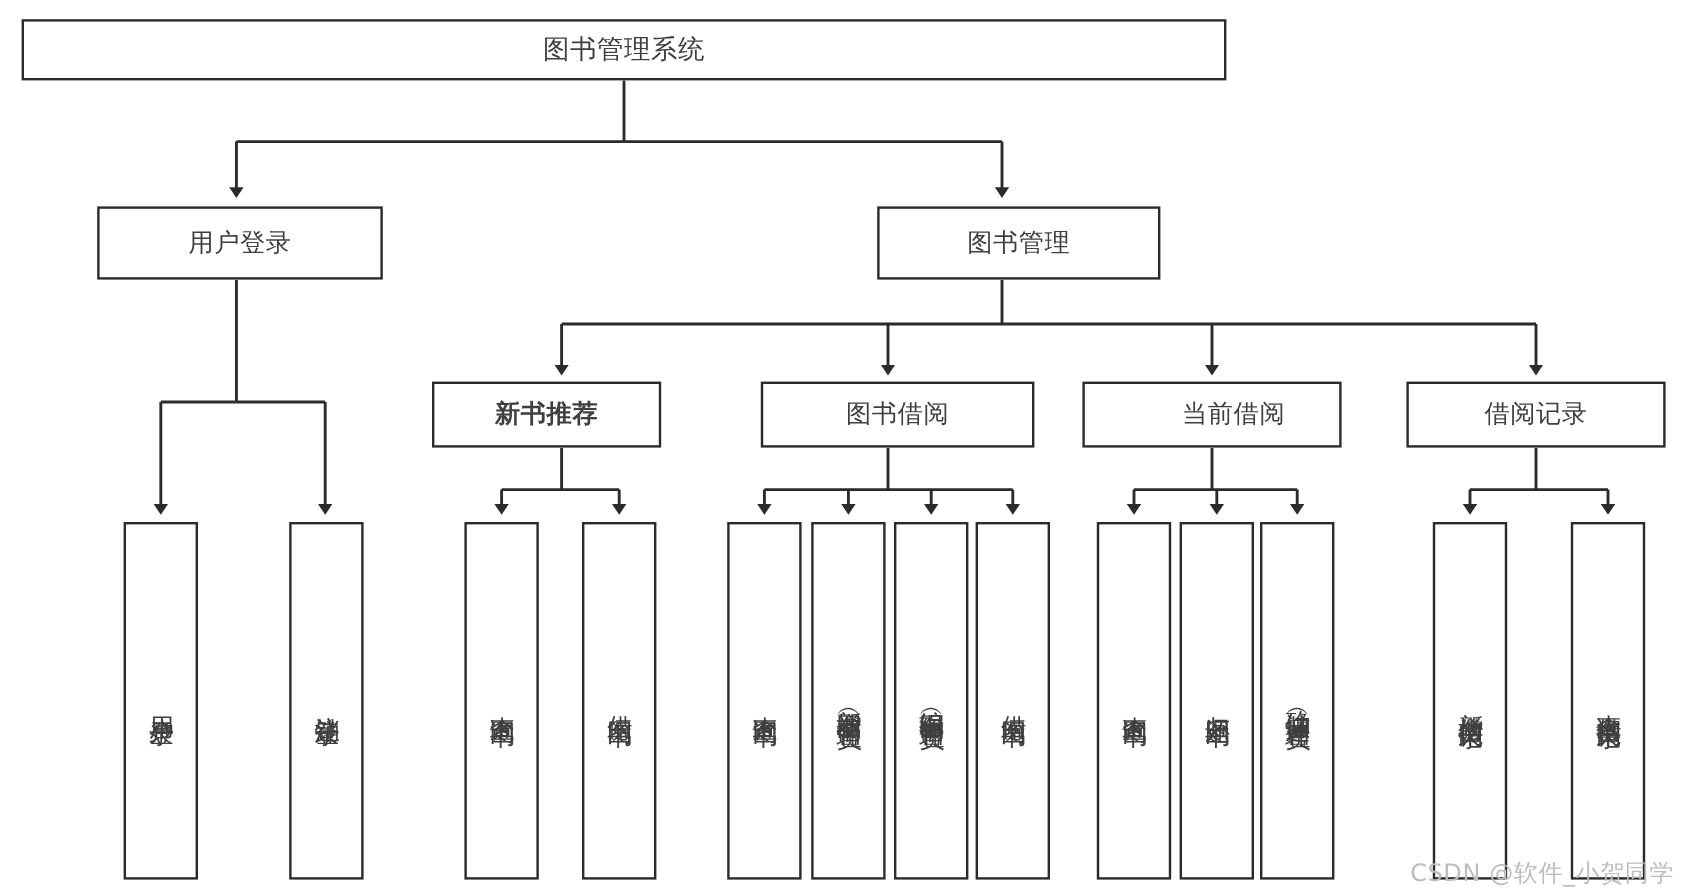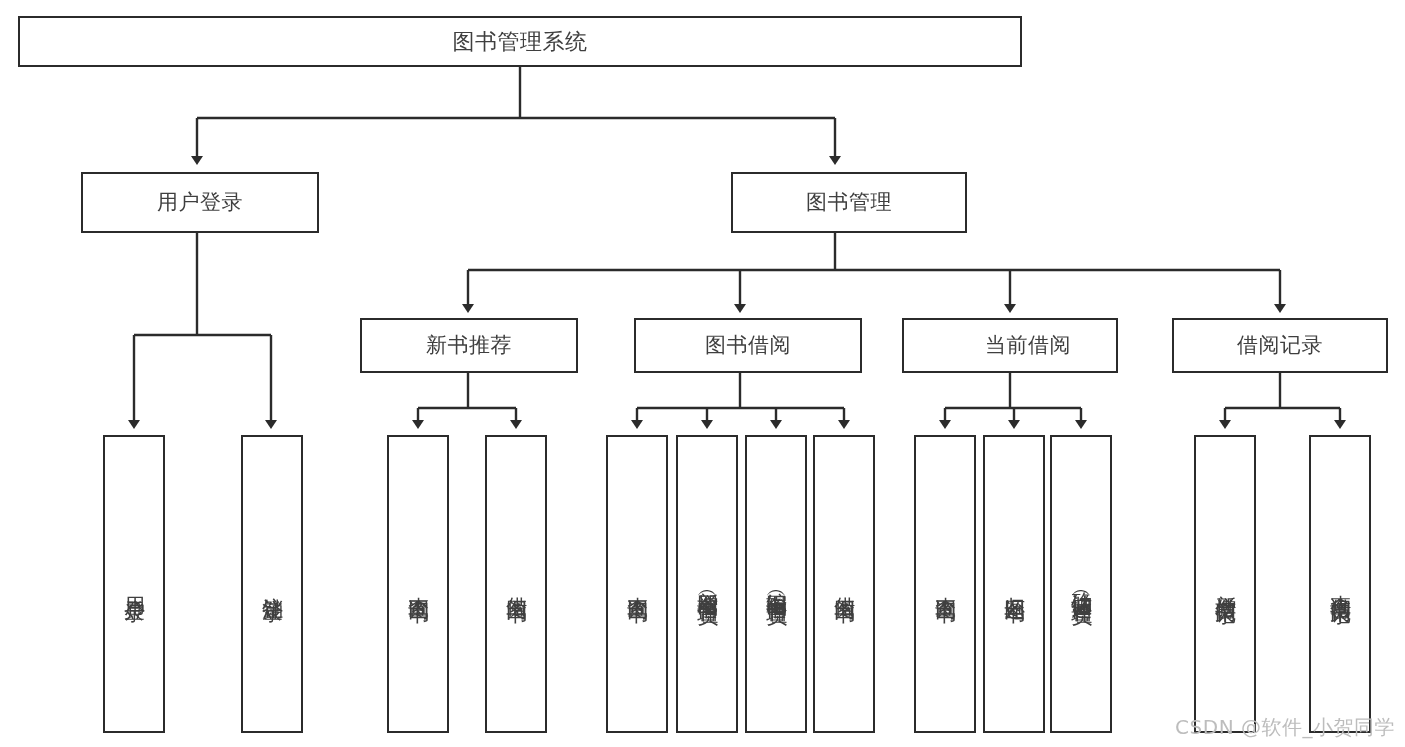--- a/index.html
+++ b/index.html
@@ -127,21 +127,21 @@
     <span class="label">图书管理系统</span>
   </div>
 
   <div class="node" style="left:81px; top:172px; width:238px; height:61px;">
     <span class="label">用户登录</span>
   </div>
   <div class="node" style="left:712px; top:172px; width:236px; height:61px;margin-left:19px;">
     <span class="label">图书管理</span>
   </div>
 
-  <div class="node" style="left:360px; top:318px; width:218px; height:55px;">
+  <div class="node" style="left:360px; top:318px; width:191px; height:55px;font-weight:bold;">
     <span class="label">新书推荐</span>
   </div>
   <div class="node" style="left:634px; top:318px; width:228px; height:55px;">
     <span class="label">图书借阅</span>
   </div>
   <div class="node" style="left:902px; top:318px; width:216px; height:55px;padding-left:36px;">
     <span class="label">当前借阅</span>
   </div>
   <div class="node" style="left:1172px; top:318px; width:216px; height:55px;">
     <span class="label">借阅记录</span>

